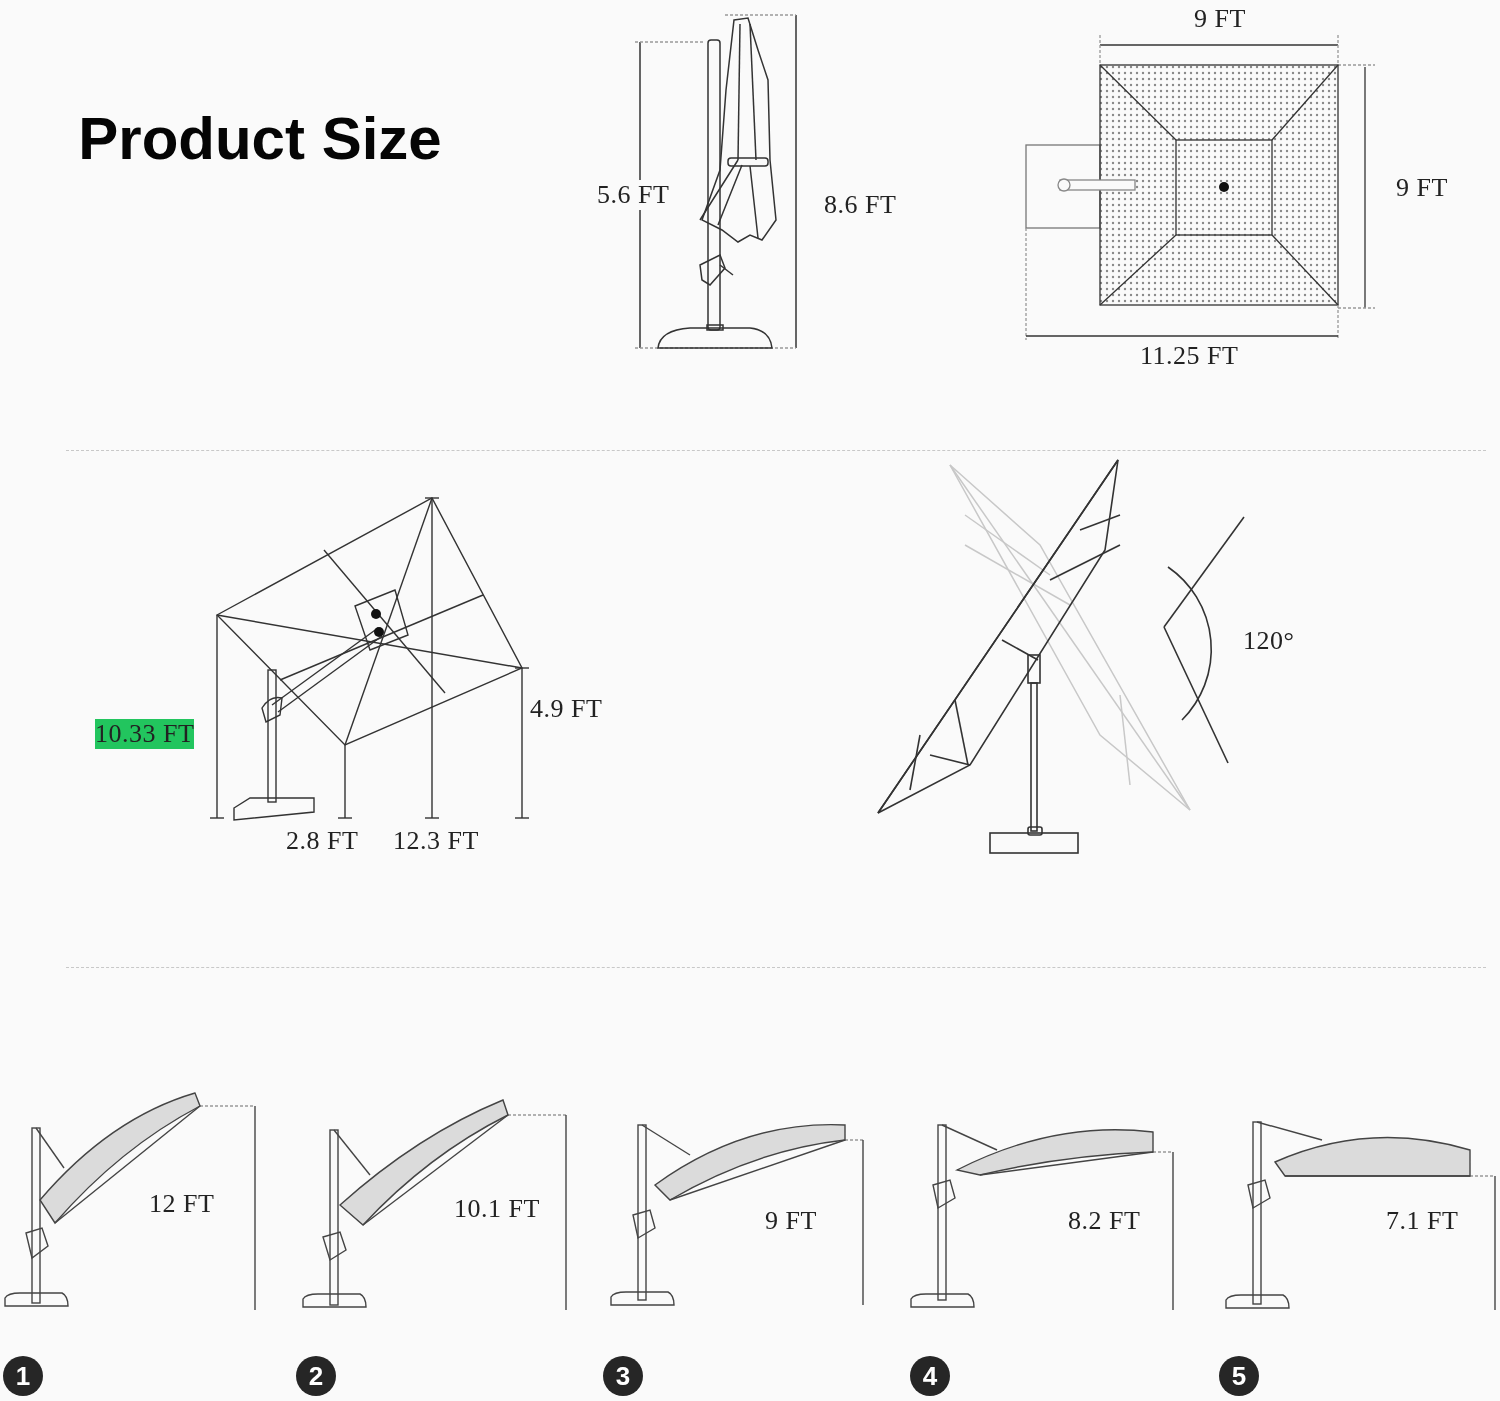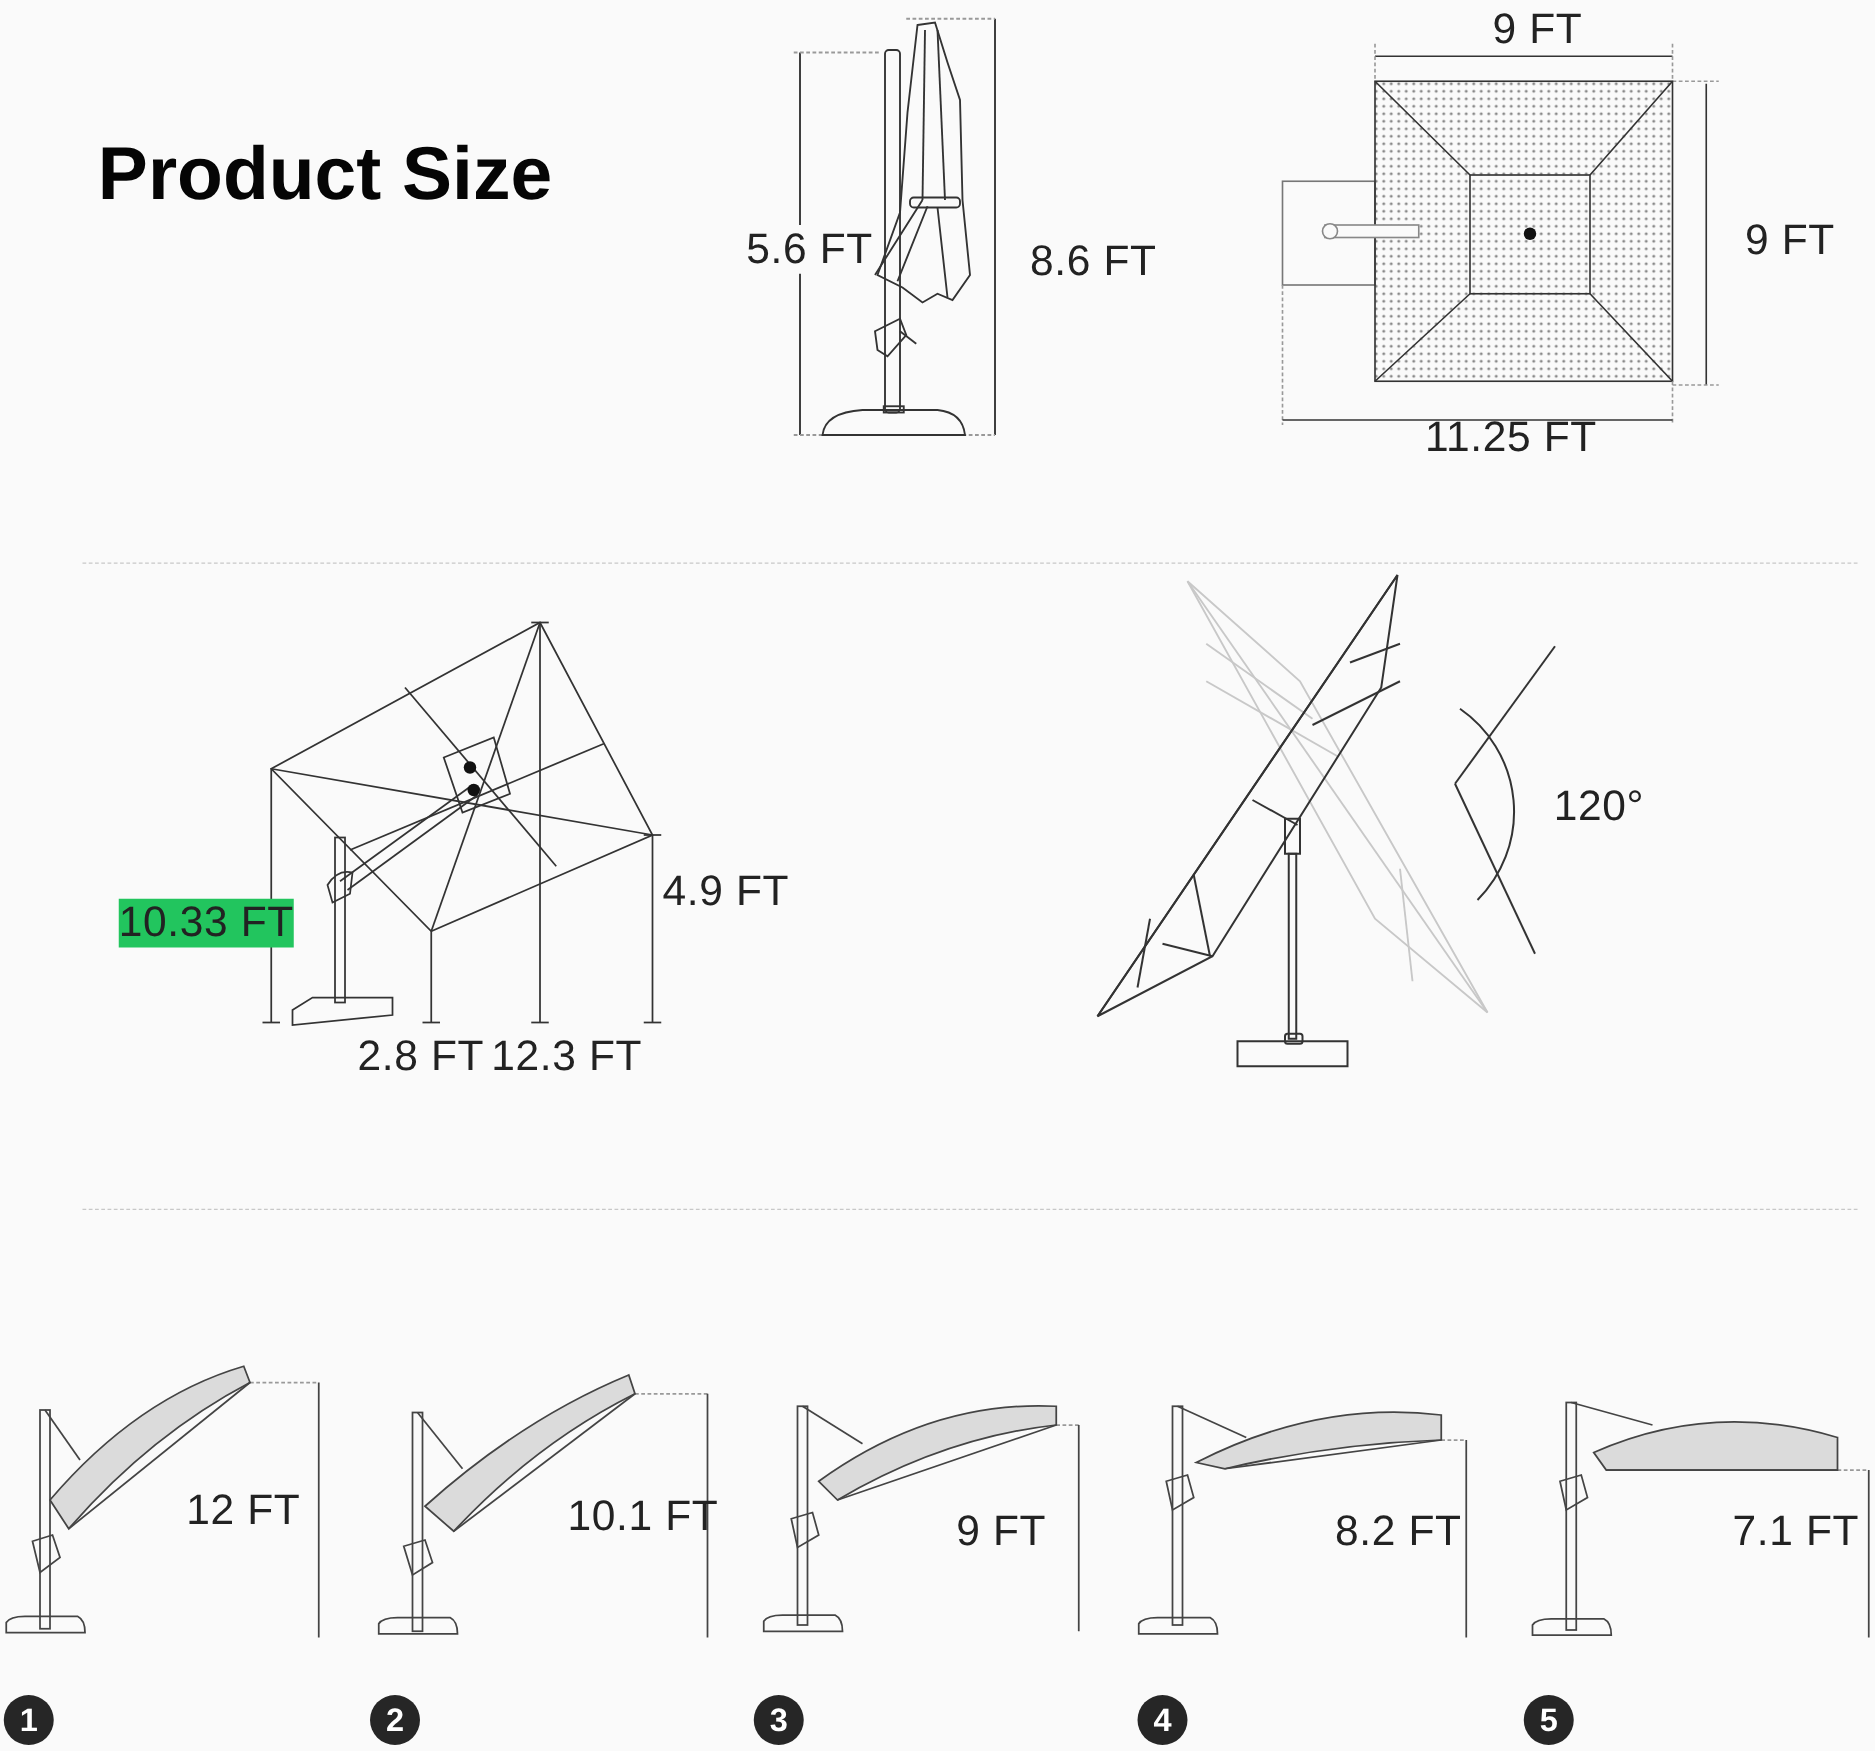--- a/index.html
+++ b/index.html
@@ -1,21 +1,21 @@
 <!DOCTYPE html>
 <html><head>
 <meta charset="utf-8">
 <style>
   html, body { margin:0; padding:0; background:#fafafa; }
   body { width:1500px; height:1401px; position:relative; overflow:hidden;
          font-family:"Liberation Sans", sans-serif; color:#111; }
   .abs { position:absolute; }
   .title { left:60px; top:105px; width:400px; text-align:center;
            font-weight:bold; font-size:60px; line-height:68px; color:#050505; }
-  .lbl { position:absolute; font-size:34px; color:#222; white-space:nowrap; letter-spacing:0.5px; }
+  .lbl { position:absolute; font-size:26px; color:#222; white-space:nowrap; letter-spacing:0.5px;font-family:Liberation Serif, serif; }
   .divider { position:absolute; left:66px; width:1420px; height:0;
              border-top:1.5px dashed #c8c8c8; }
   svg { position:absolute; overflow:visible; }
   .badge { position:absolute; width:40px; height:40px; border-radius:50%;
            background:#262626; color:#fff; font-weight:bold; font-size:26px;
            line-height:40px; text-align:center; }
 </style>
 </head>
 <body>
 
@@ -71,21 +71,21 @@
       <rect x="40" y="140" width="75" height="10" fill="#fafafa" stroke="#888"></rect>
       <circle cx="44" cy="145" r="6" fill="#fafafa" stroke="#888"></circle>
       <line x1="6" y1="188" x2="6" y2="300" stroke-dasharray="3,2" stroke="#999"></line>
       <line x1="318" y1="265" x2="318" y2="300" stroke-dasharray="3,2" stroke="#999"></line>
       <line x1="6" y1="296" x2="318" y2="296"></line>
     </g>
     <circle cx="204" cy="147" r="5" fill="#111"></circle>
   </svg>
   <div class="lbl" style="left:1194px;top:4px">9 FT</div>
   <div class="lbl" style="left:1396px;top:173px">9 FT</div>
-  <div class="lbl" style="left:1140px;top:331px">11.25 FT</div>
+  <div class="lbl" style="left:1140px;top:341px">11.25 FT</div>
 </div>
 
 <div class="divider" style="top:450px"></div>
 
 <div>
   <svg style="left:200px;top:490px" width="340" height="340" viewBox="0 0 340 340">
     <g fill="none" stroke="#333" stroke-width="1.4">
       <polygon points="17,125 232,8 322,178 145,255"></polygon>
       <line x1="17" y1="125" x2="322" y2="178"></line>
       <line x1="232" y1="8" x2="145" y2="255"></line>

